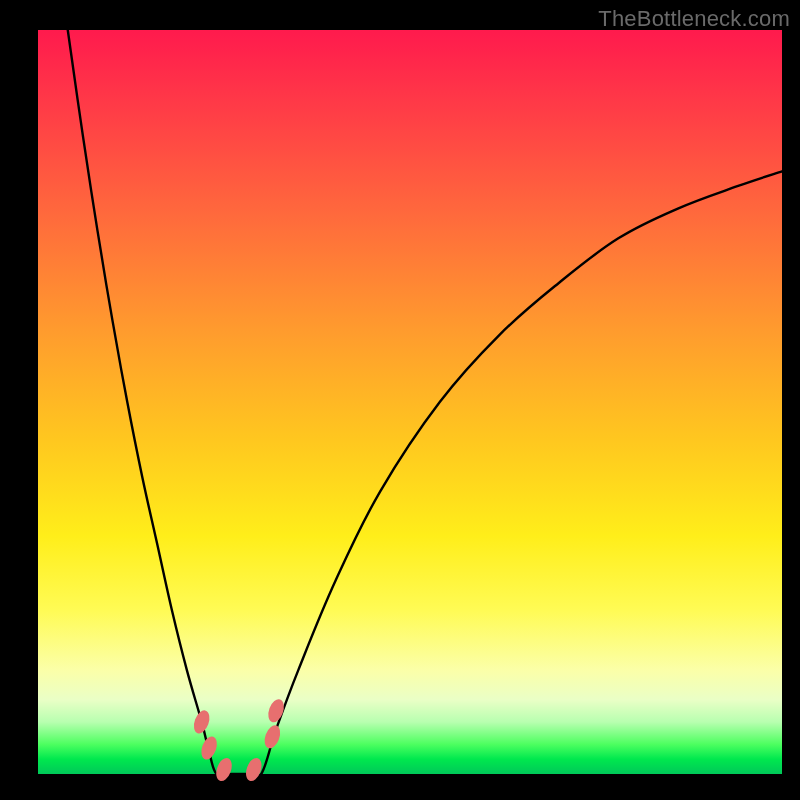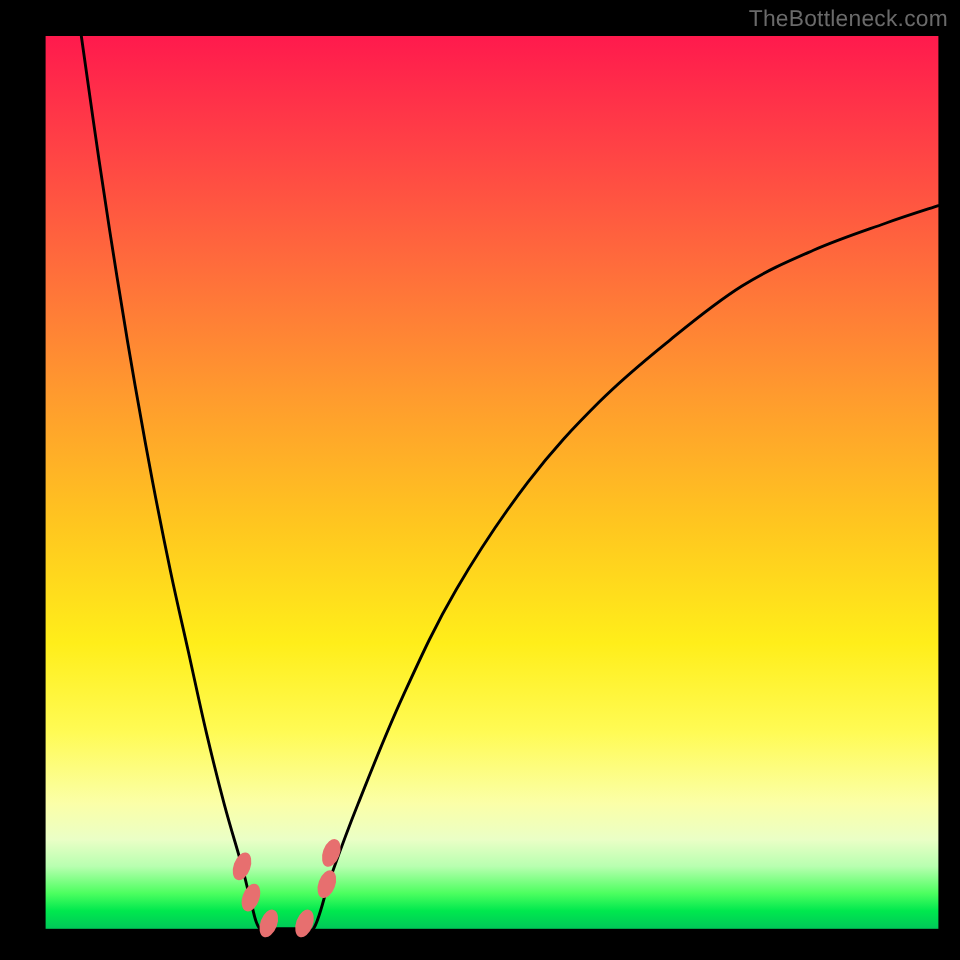--- a/index.html
+++ b/index.html
@@ -39,21 +39,21 @@
       #4dff60 96%,
       #00e84e 98%,
       #00c859 100%
     );
   }
   .watermark {
     position: absolute;
     top: 6px;
     right: 10px;
     color: #6a6a6a;
-    font-size: 19px;
+    font-size: 22px;
     letter-spacing: 0.2px;
     user-select: none;
   }
   svg.curve {
     position: absolute;
     left: 0;
     top: 0;
     width: 744px;
     height: 744px;
     overflow: visible;

